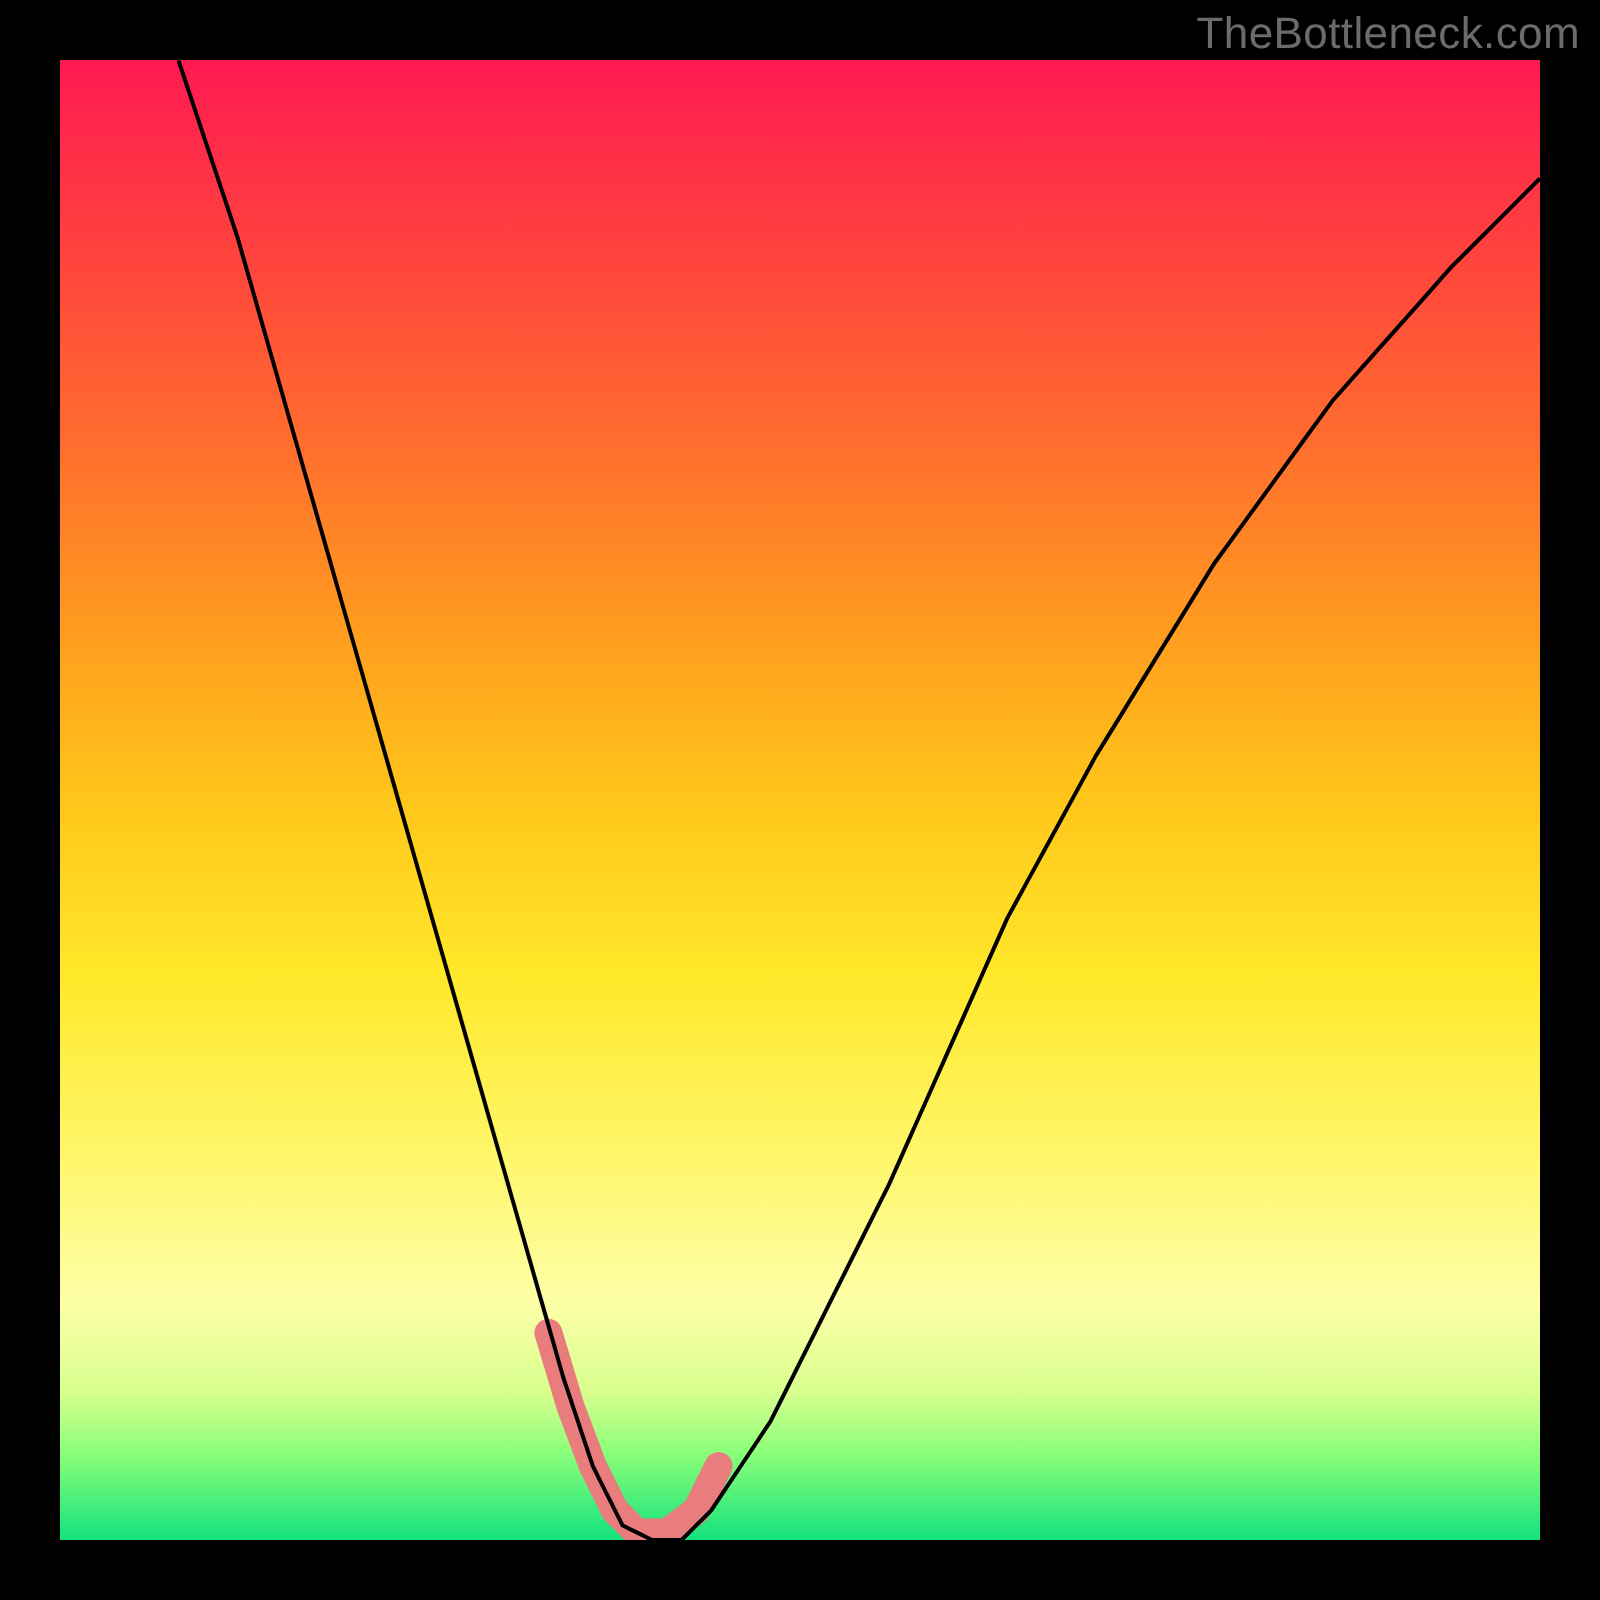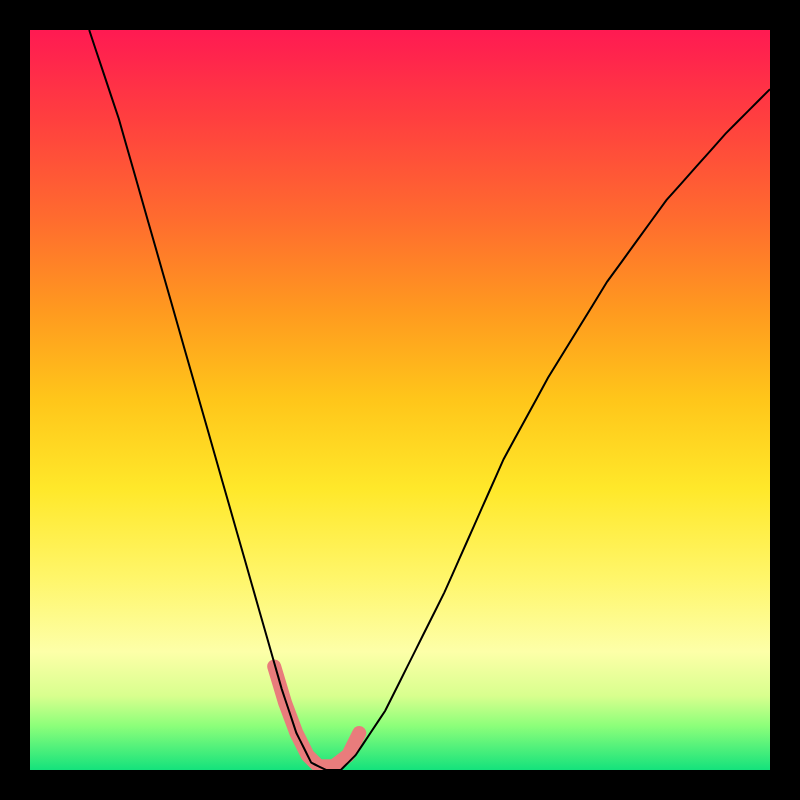--- a/index.html
+++ b/index.html
@@ -70,13 +70,14 @@
 </head>
 <body>
 
 <div class="frame">
   <div class="plot">
     <svg class="curves" viewBox="0 0 740 740" preserveAspectRatio="none">
       <path id="salmon-path" class="salmon-stroke" d="M244.2 636.4 L255.3 673.4 L266.4 703.0 L277.5 725.2 L288.6 736.3 L303.4 736.3 L318.2 725.2 L329.3 703.0"></path>
       <path id="curve-path" class="curve-line" d="M59.2 0.0 L66.6 22.2 L74.0 44.4 L81.4 66.6 L88.8 88.8 L96.2 114.7 L103.6 140.6 L111.0 166.5 L118.4 192.4 L125.8 218.3 L133.2 244.2 L140.6 270.1 L148.0 296.0 L155.4 321.9 L162.8 347.8 L170.2 373.7 L177.6 399.6 L185.0 425.5 L192.4 451.4 L199.8 477.3 L207.2 503.2 L214.6 529.1 L222.0 555.0 L229.4 580.9 L236.8 606.8 L240.5 619.8 L244.2 632.7 L247.9 645.6 L251.6 658.6 L255.3 669.7 L259.0 680.8 L262.7 691.9 L266.4 703.0 L270.1 710.4 L273.8 717.8 L277.5 725.2 L281.2 732.6 L284.9 734.5 L288.6 736.3 L292.3 738.1 L296.0 740.0 L299.7 740.0 L303.4 740.0 L307.1 740.0 L310.8 740.0 L314.5 736.3 L318.2 732.6 L321.9 728.9 L325.6 725.2 L333.0 714.1 L340.4 703.0 L347.8 691.9 L355.2 680.8 L362.6 666.0 L370.0 651.2 L377.4 636.4 L384.8 621.6 L392.2 606.8 L399.6 592.0 L407.0 577.2 L414.4 562.4 L421.8 545.8 L429.2 529.1 L436.6 512.5 L444.0 495.8 L451.4 479.2 L458.8 462.5 L466.2 445.8 L473.6 429.2 L484.7 408.8 L495.8 388.5 L506.9 368.2 L518.0 347.8 L532.8 323.8 L547.6 299.7 L562.4 275.7 L577.2 251.6 L592.0 231.3 L606.8 210.9 L621.6 190.5 L636.4 170.2 L651.2 153.6 L666.0 136.9 L680.8 120.3 L695.6 103.6 L706.7 92.5 L717.8 81.4 L728.9 70.3 L740.0 59.2"></path>
     </svg>
   </div>
+  <div class="watermark">TheBottleneck.com</div>
 </div>
 
 </body></html>

